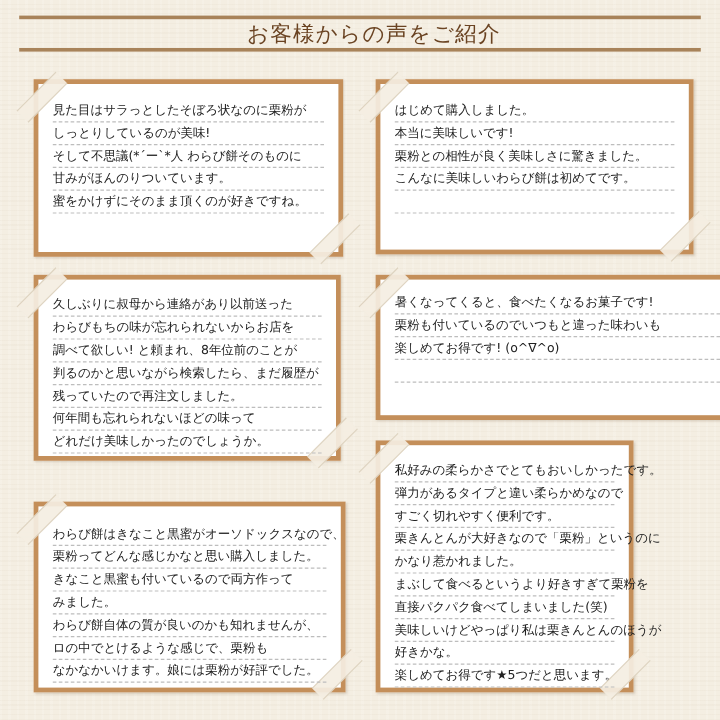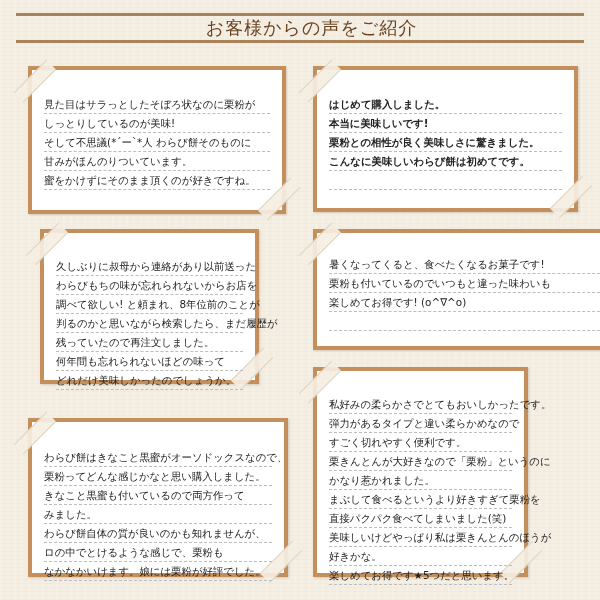--- a/index.html
+++ b/index.html
@@ -31,21 +31,21 @@
   }
   .tape {
     position: absolute; width: 46px; height: 14px;
     background: rgba(244,238,226,0.92);
     border-top: 1px solid rgba(200,185,160,0.5);
     border-bottom: 1px solid rgba(200,185,160,0.5);
   }
   .tape.tl { left: -20px; top: 4px; transform: rotate(-45deg); }
   .tape.br { right: -20px; bottom: 4px; transform: rotate(-45deg); }
   .lines {
-    position: absolute; left: 12px; right: 12px; top: 12px; margin-top: 12px;
+    position: absolute; left: 12px; right: 12px; top: 12px;
   }
   .line {
     height: 19px;
     font-size: 10.4px;
     line-height: 18px;
     color: #222;
     white-space: nowrap;
     border-bottom: 1px dashed #bdbdbd;
     font-family: "DejaVu Sans", sans-serif;
   }
@@ -63,33 +63,33 @@
   <div class="tape br"></div>
   <div class="lines" style="top:13px;">
     <div class="line">見た目はサラっとしたそぼろ状なのに栗粉が</div>
     <div class="line">しっとりしているのが美味!</div>
     <div class="line">そして不思議(*´ー`*人 わらび餅そのものに</div>
     <div class="line">甘みがほんのりついています。</div>
     <div class="line">蜜をかけずにそのまま頂くのが好きですね。</div>
   </div>
 </div>
 
-<div class="card" style="left:313px; top:66px; width:265px; height:146px;font-weight:bold;">
+<div class="card" style="left:313px; top:66px; width:265px; height:146px;">
   <div class="tape tl"></div>
   <div class="tape br"></div>
   <div class="lines" style="top:13px;">
     <div class="line">はじめて購入しました。</div>
     <div class="line">本当に美味しいです!</div>
     <div class="line">栗粉との相性が良く美味しさに驚きました。</div>
     <div class="line">こんなに美味しいわらび餅は初めてです。</div>
     <div class="line empty"></div>
   </div>
 </div>
 
-<div class="card" style="left:40px; top:229px; width:219px; height:155px;padding-left:20px;">
+<div class="card" style="left:28px; top:229px; width:256px; height:155px;padding-left:20px;">
   <div class="tape tl"></div>
   <div class="tape br"></div>
   <div class="lines" style="top:12px;">
     <div class="line">久しぶりに叔母から連絡があり以前送った</div>
     <div class="line">わらびもちの味が忘れられないからお店を</div>
     <div class="line">調べて欲しい! と頼まれ、8年位前のことが</div>
     <div class="line">判るのかと思いながら検索したら、まだ履歴が</div>
     <div class="line">残っていたので再注文しました。</div>
     <div class="line">何年間も忘れられないほどの味って</div>
     <div class="line">どれだけ美味しかったのでしょうか。</div>

